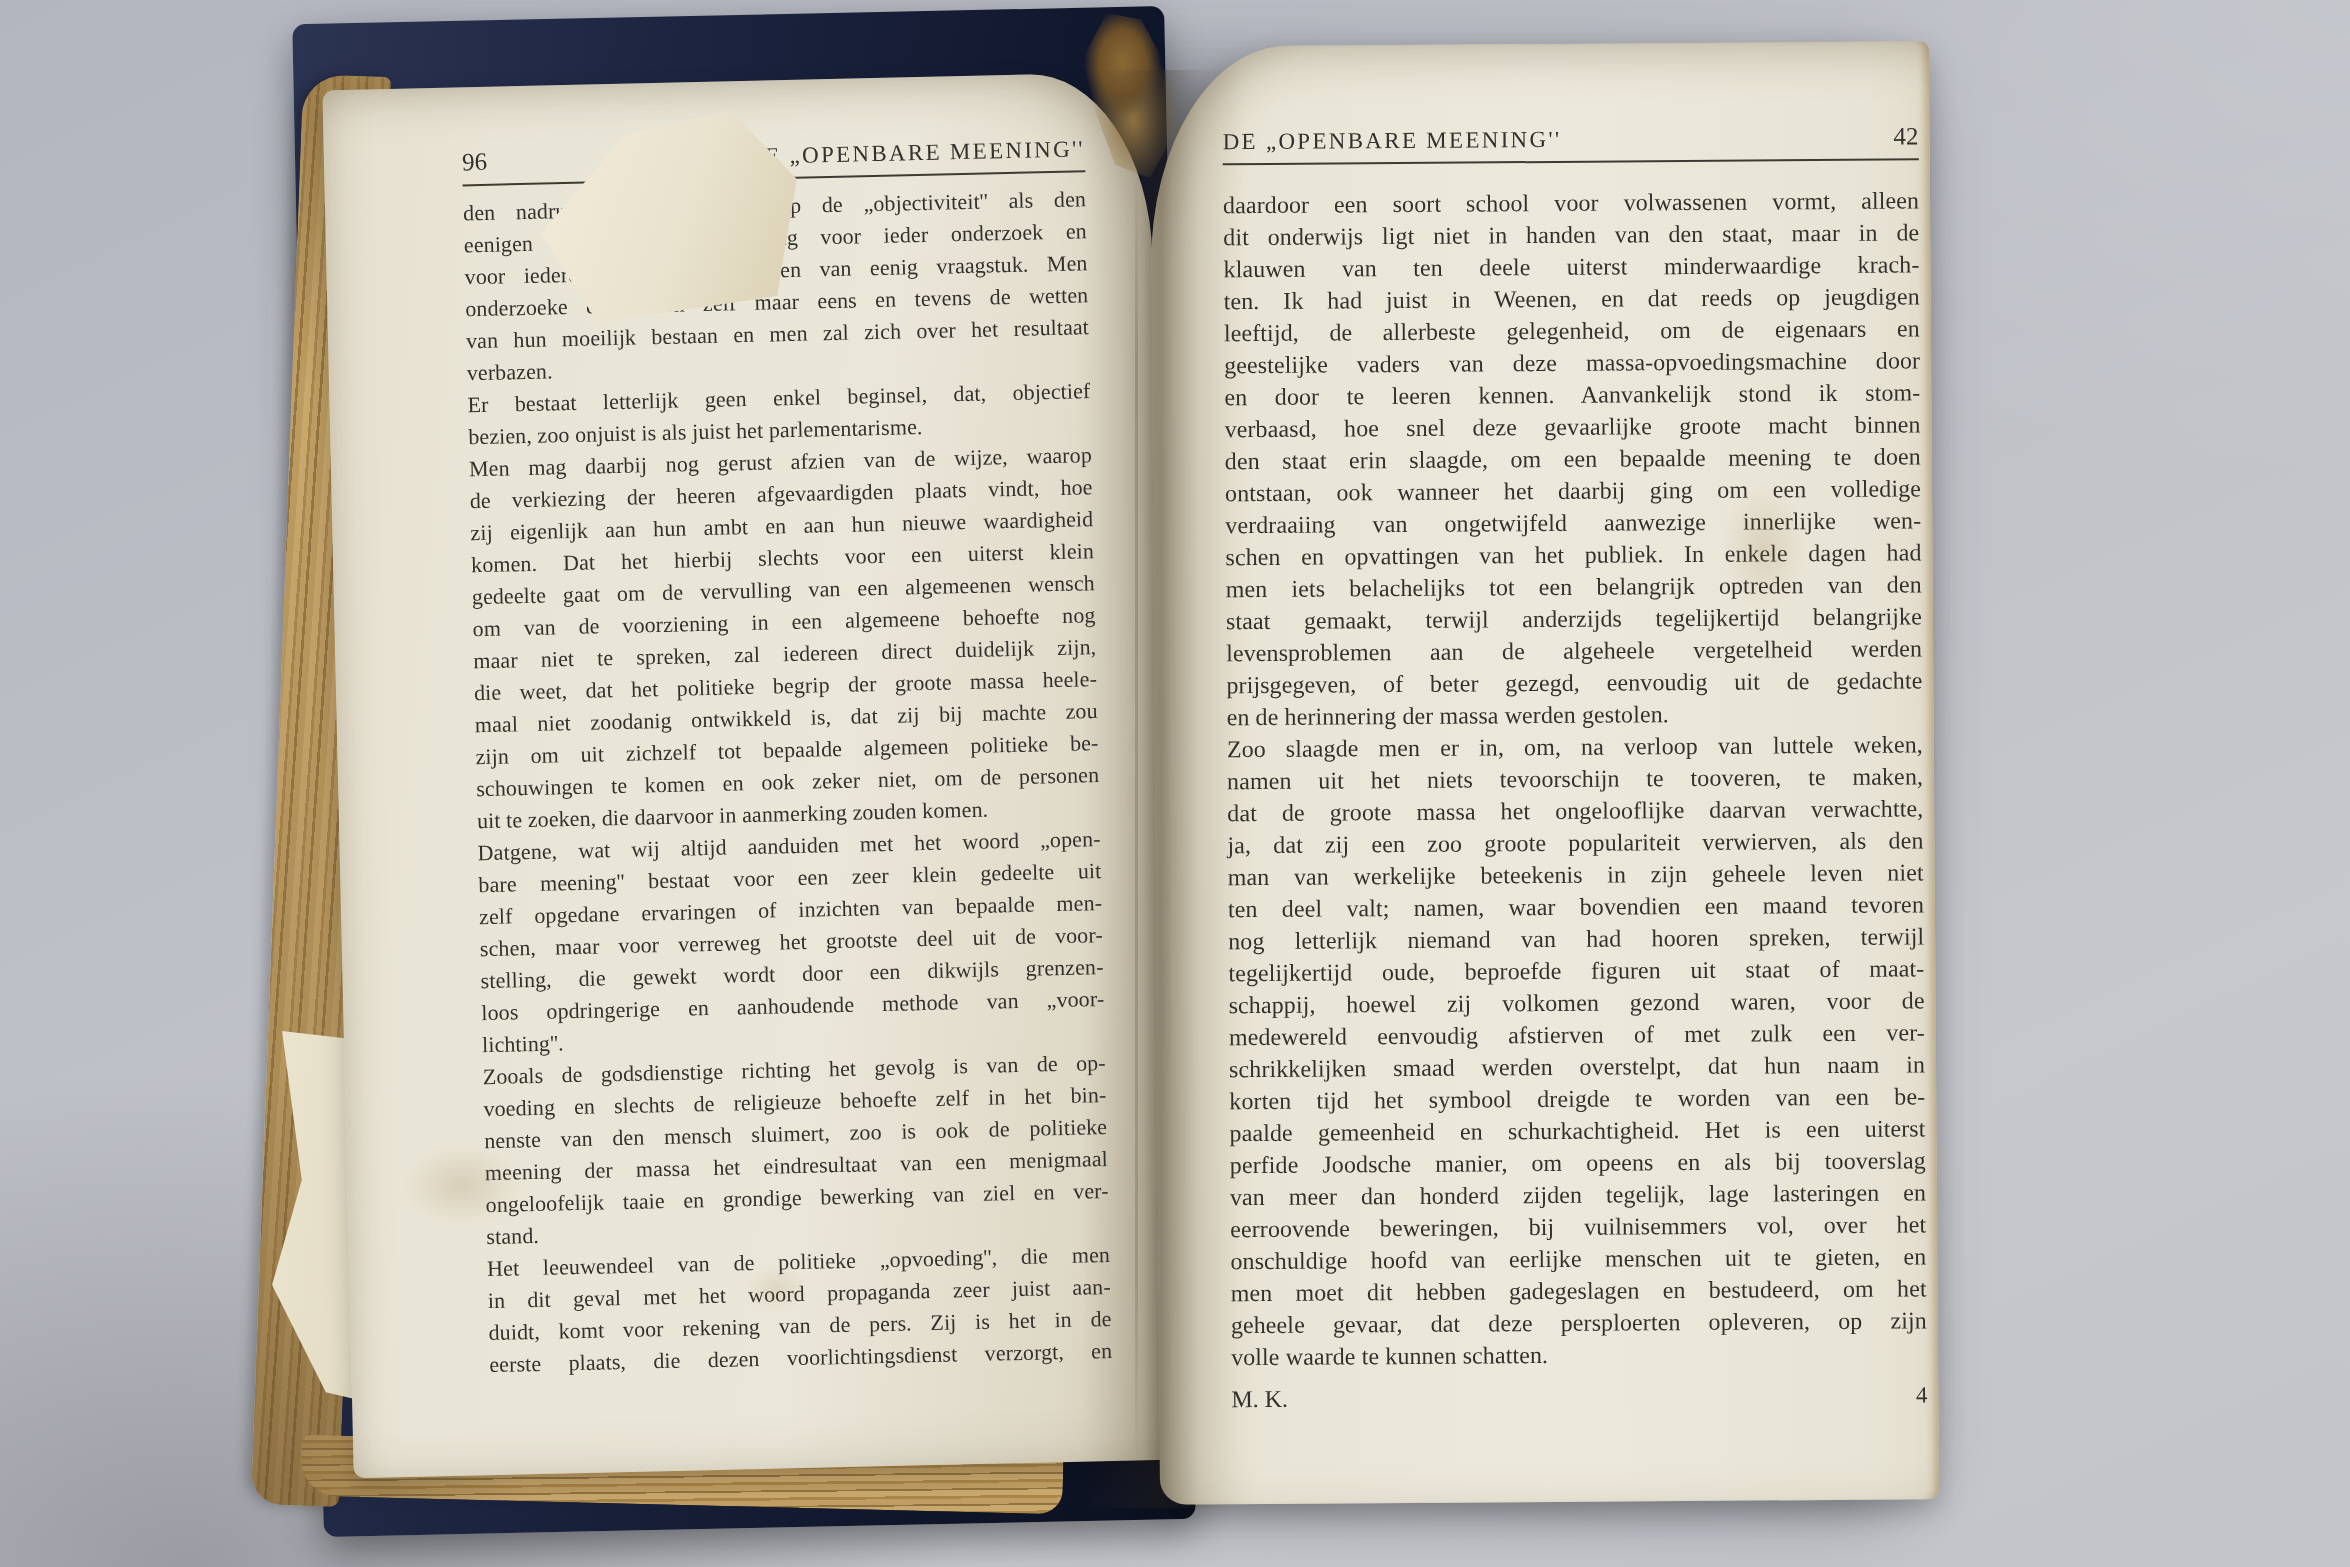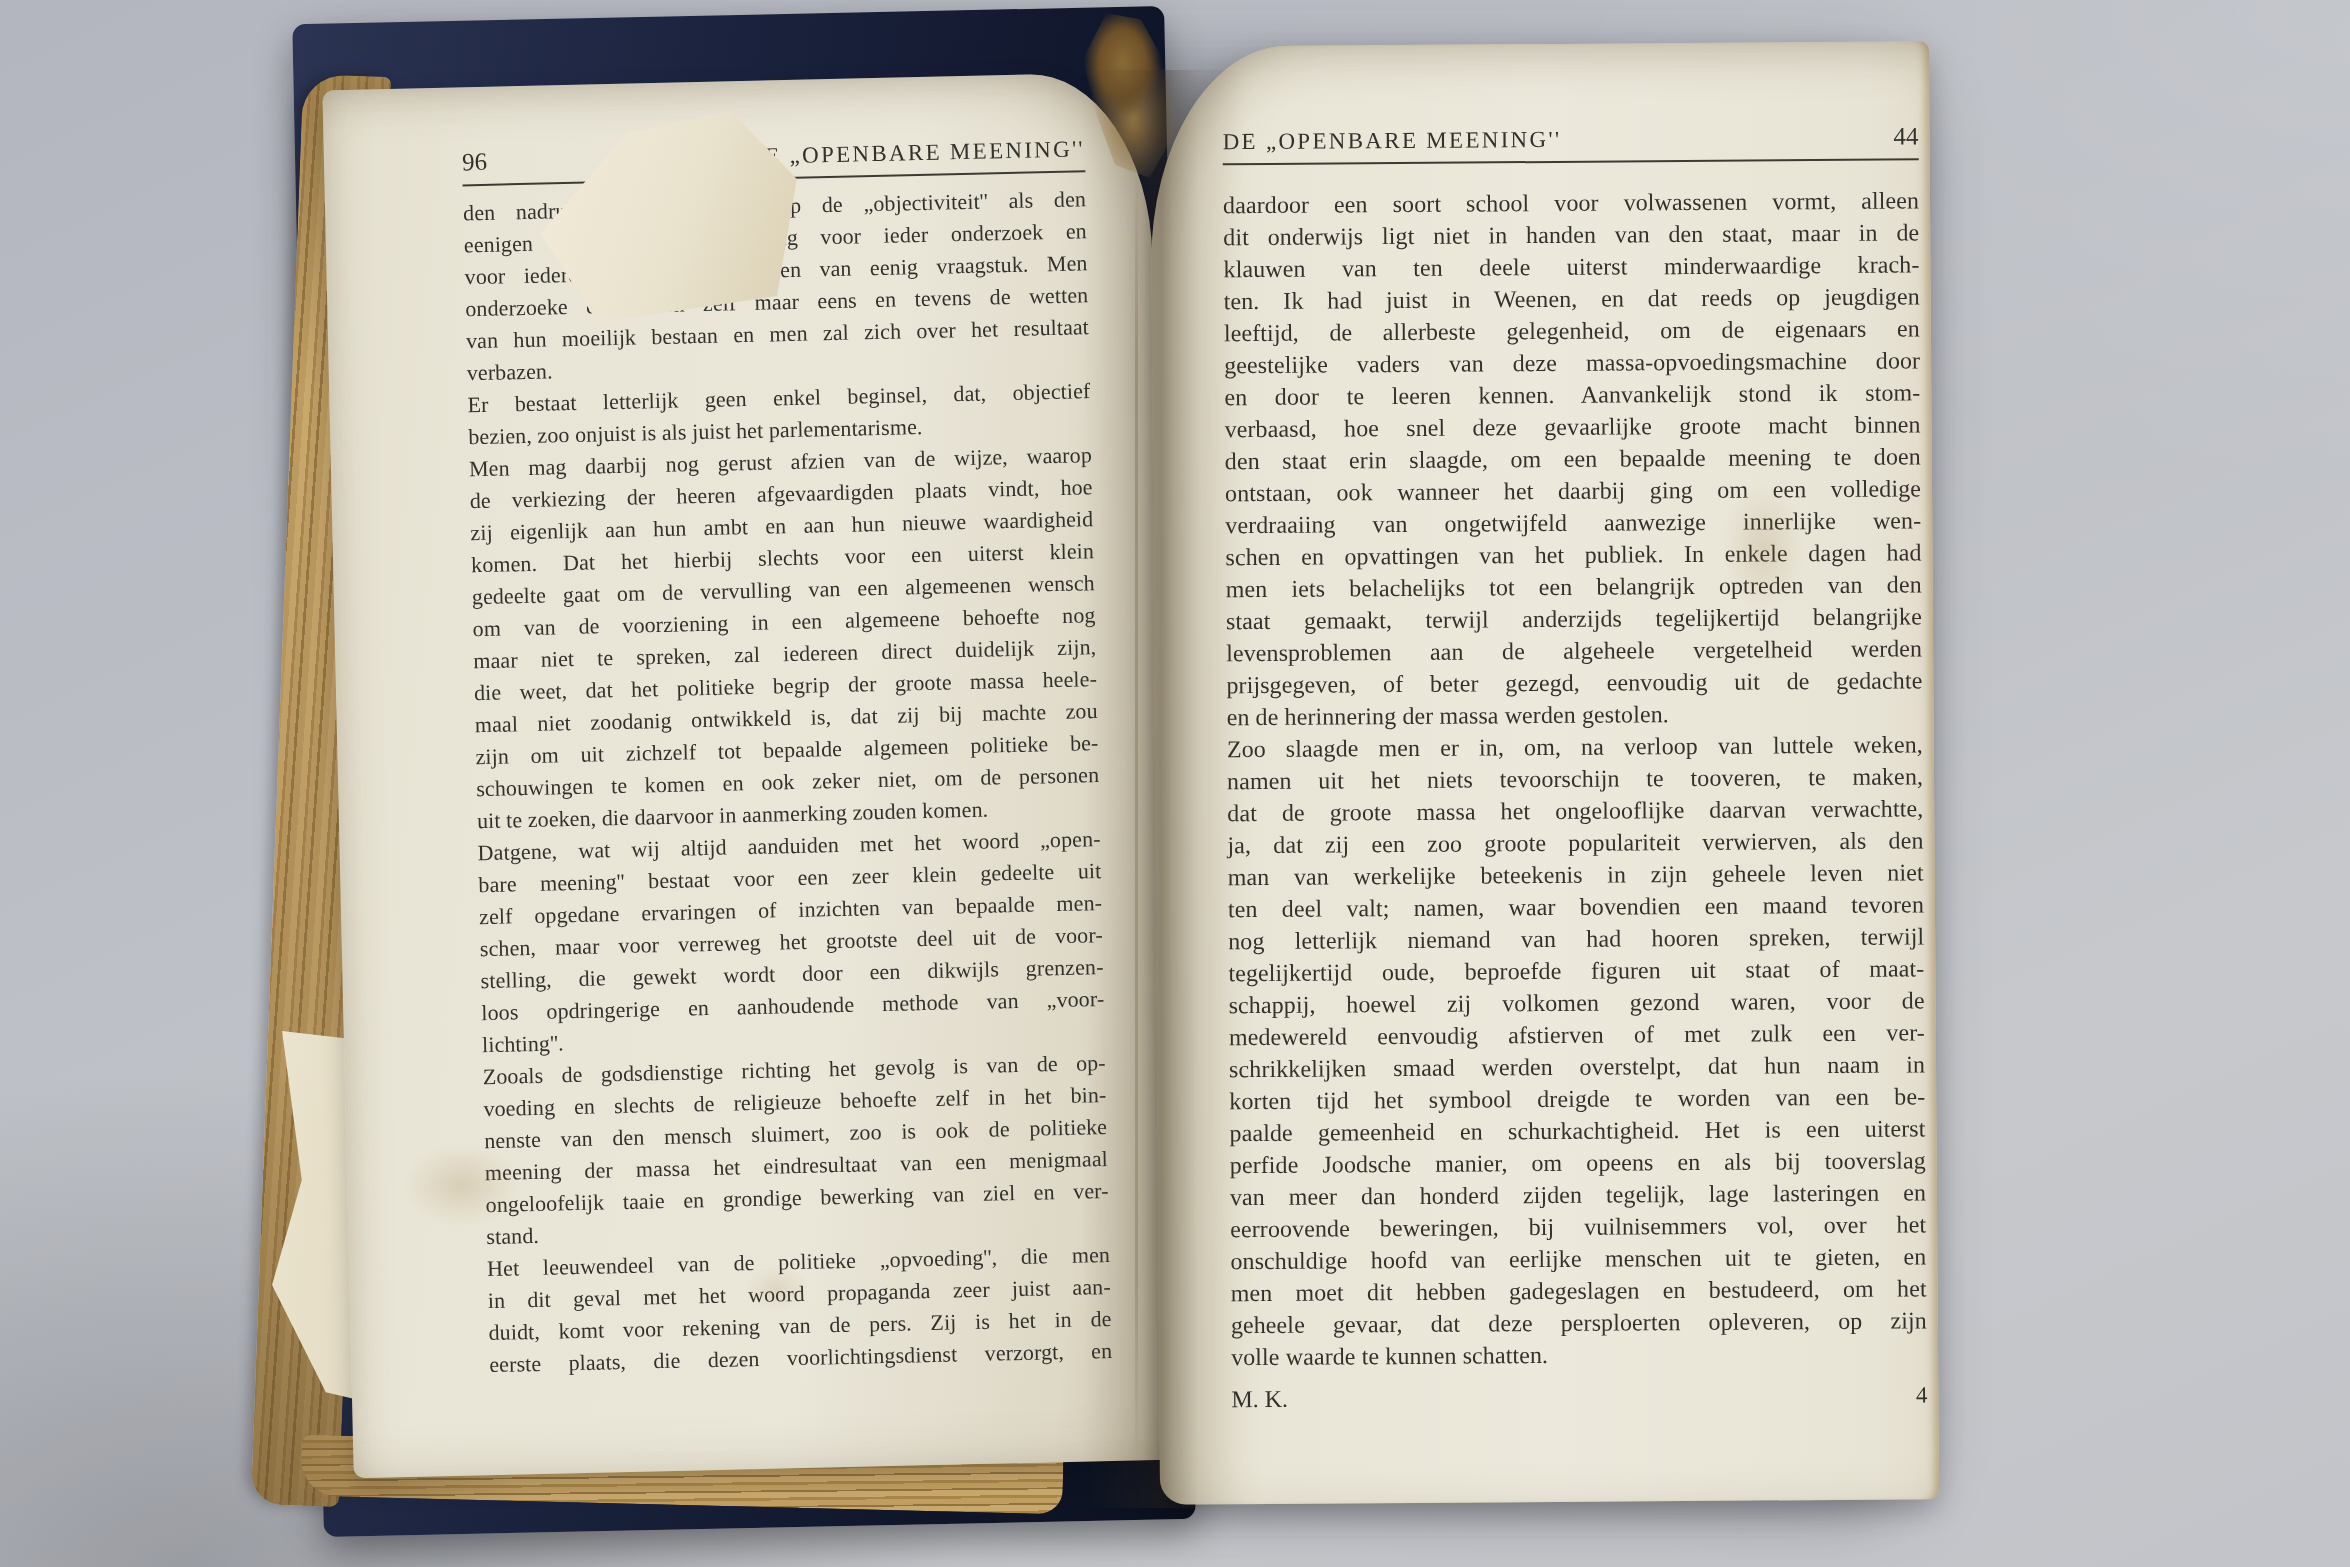--- a/index.html
+++ b/index.html
@@ -190,21 +190,21 @@
         </div>
     </div>
     <div class="stain stain-a" style="left:55px; top:1056px;"></div>
     <div class="stain stain-c" style="left:395px; top:1185px;"></div>
   </div>
 
   <div class="page right-page">
     <div class="rp-inner">
       <div class="running-head">
         <span class="head-title">DE „OPENBARE MEENING''</span>
-        <span class="page-num">44</span>
+        <span class="page-num">42</span>
       </div>
       <div class="head-rule"></div>
       <div class="textblock" id="right-lines">
           <div class="line">daardoor een soort school voor volwassenen vormt, alleen</div>
           <div class="line">dit onderwijs ligt niet in handen van den staat, maar in de</div>
           <div class="line">klauwen van ten deele uiterst minderwaardige krach-</div>
           <div class="line">ten. Ik had juist in Weenen, en dat reeds op jeugdigen</div>
           <div class="line">leeftijd, de allerbeste gelegenheid, om de eigenaars en</div>
           <div class="line">geestelijke vaders van deze massa-opvoedingsmachine door</div>
           <div class="line">en door te leeren kennen. Aanvankelijk stond ik stom-</div>

